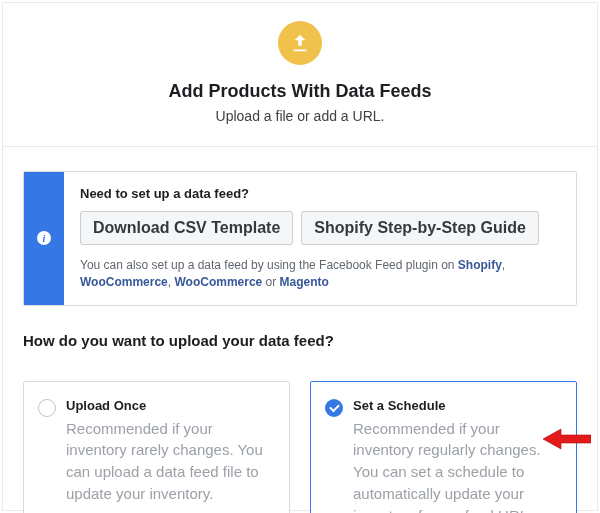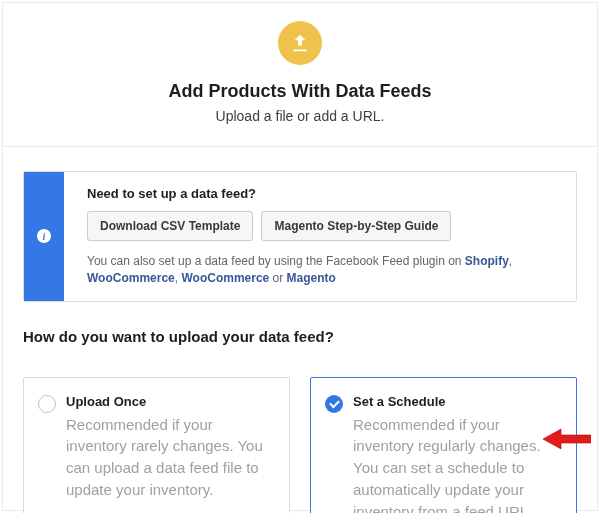--- a/index.html
+++ b/index.html
@@ -73,40 +73,40 @@
       color: #3578e5;
       font-size: 10px;
       font-weight: 700;
       display: flex;
       align-items: center;
       justify-content: center;
       font-style: italic;
       font-family: Georgia, serif;
     }
     .info-content {
-      padding: 14px 16px 14px 23px;
+      padding: 14px 16px 14px 16px;
       flex: 1;
     }
     .info-heading {
       font-size: 13px;
       font-weight: 700;
       color: #1c1e21;
       margin-bottom: 10px;
     }
     .btn-row {
       display: flex;
       gap: 8px;
       margin-bottom: 12px;
     }
     .btn {
       border: 1px solid #c9ccd0;
       background: #f5f6f7;
       border-radius: 3px;
       padding: 7px 12px;
-      font-size: 12px;
+      font-size: 16px;
       font-weight: 600;
       color: #36393c;
       cursor: pointer;
     }
     .info-text {
       font-size: 12px;
       color: #606770;
       line-height: 1.4;
     }
     .info-text a {
@@ -202,21 +202,21 @@
   <div class="divider"></div>
 
   <div class="info-box">
     <div class="info-stripe">
       <div class="info-stripe-icon">i</div>
     </div>
     <div class="info-content">
       <div class="info-heading">Need to set up a data feed?</div>
       <div class="btn-row">
         <button class="btn">Download CSV Template</button>
-        <button class="btn">Magento Step-by-Step Guide</button>
+        <button class="btn">Shopify Step-by-Step Guide</button>
       </div>
       <div class="info-text">
         <span>You can also set up a data feed by using the Facebook Feed plugin on </span><a href="#">Shopify</a><span>, </span><a href="#">WooCommerce</a><span>, </span><a href="#">WooCommerce</a><span> or </span><a href="#">Magento</a>
       </div>
     </div>
   </div>
 
   <div class="section-heading">How do you want to upload your data feed?</div>
 
   <div class="options-row">

